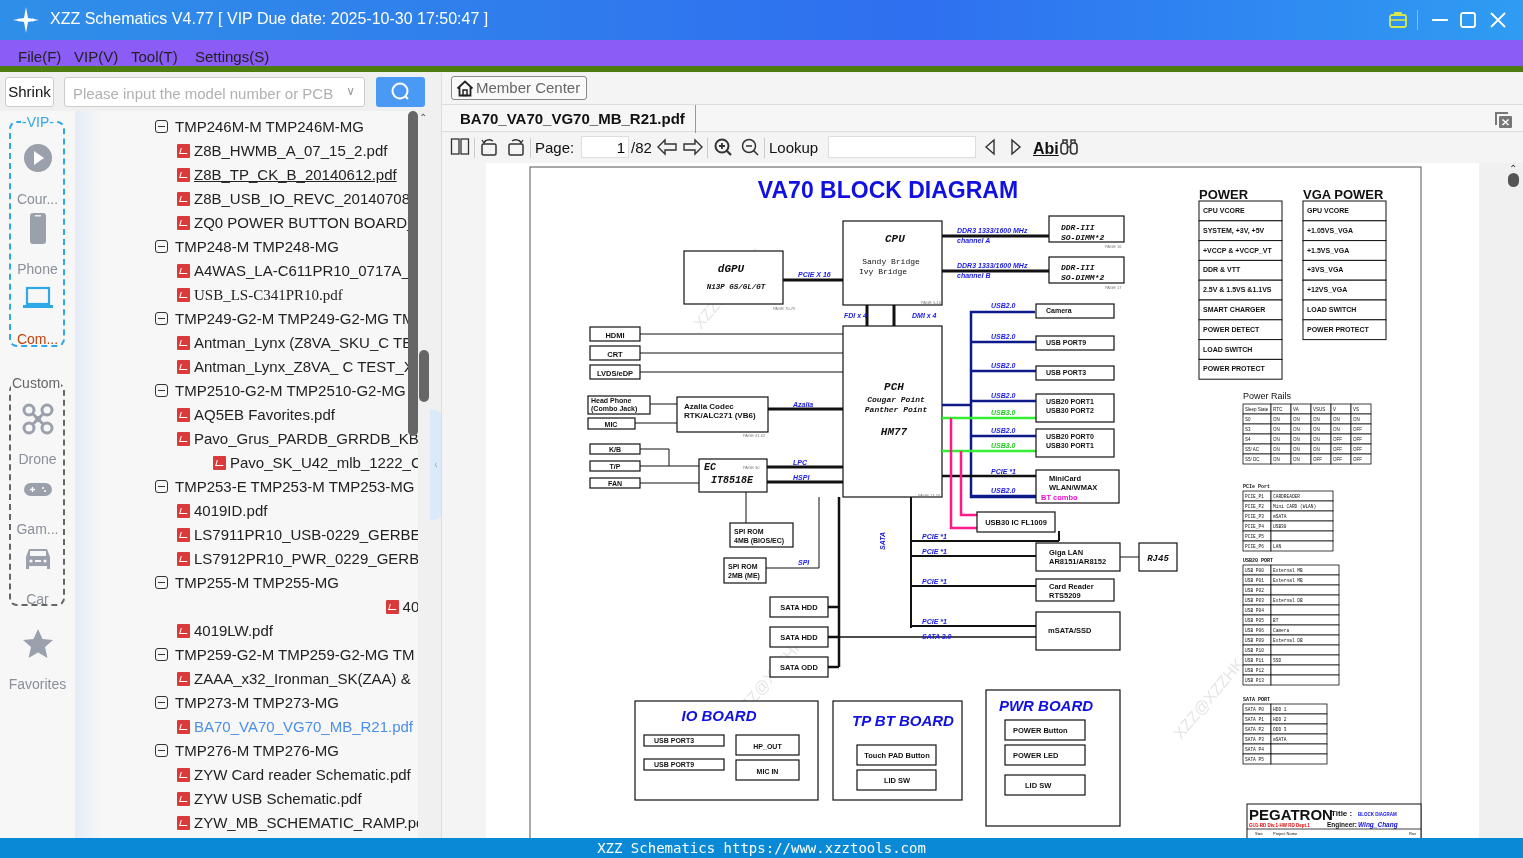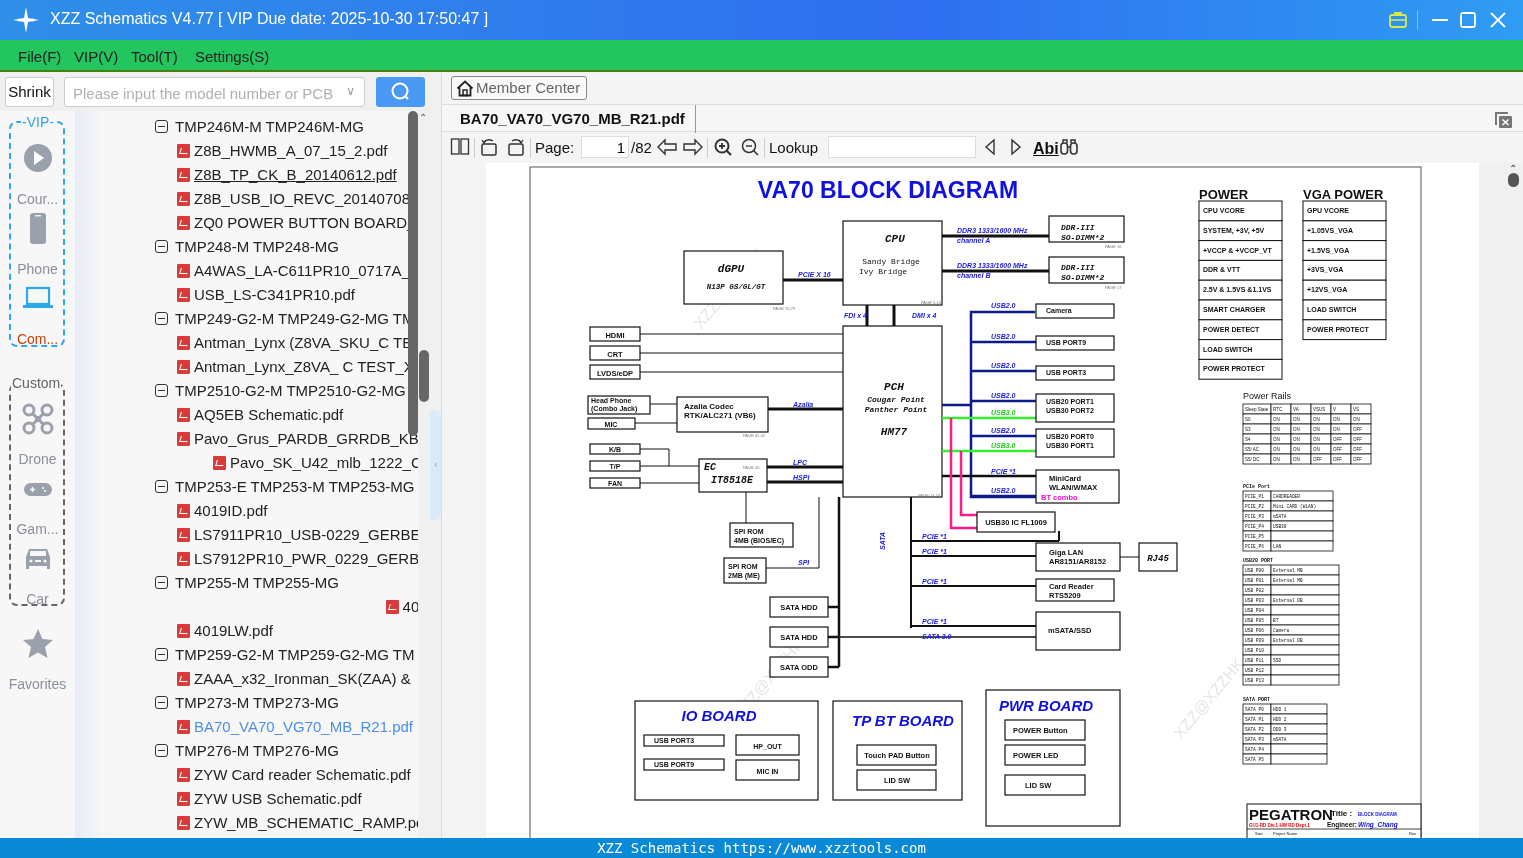--- a/index.html
+++ b/index.html
@@ -1,21 +1,21 @@
 <!DOCTYPE html>
 <html><head>
 <meta charset="utf-8">
 <style>
 *{box-sizing:border-box;margin:0;padding:0}
 html,body{width:1523px;height:858px;overflow:hidden;background:#f0f0f0;font-family:"Liberation Sans","DejaVu Sans",sans-serif}
 #titlebar{position:absolute;left:0;top:0;width:1523px;height:40px;background:linear-gradient(90deg,#2f8fe8 0%,#2f6ff0 60%,#2f9cf2 100%);color:#fff}
 #titlebar .logo{position:absolute;left:12px;top:6px;width:28px;height:28px}
 #titlebar .title{position:absolute;left:50px;top:10px;font-size:16px;color:#fff}
 #titlebar .winbtn{position:absolute;top:8px;width:24px;height:24px;cursor:pointer}
-#menubar{position:absolute;left:0;top:40px;width:1523px;height:32px;background:#22c55e;border-bottom:2px solid #4d7c0f}
+#menubar{position:absolute;left:0;top:40px;width:1523px;height:32px;background:#8b5cf6;border-bottom:6px solid #4d7c0f}
 #menubar span{position:absolute;top:8px;font-size:15px;color:#222;cursor:pointer}
 #searchrow{position:absolute;left:0;top:73px;width:440px;height:38px}
 #shrink{position:absolute;left:5px;top:4px;width:49px;height:30px;border:1px solid #ccc;border-radius:3px;background:#fff;font-size:15px;color:#111;text-align:center;line-height:28px;cursor:pointer}
 #searchbox{position:absolute;left:64px;top:4px;width:301px;height:30px;border:1px solid #ccc;border-radius:3px;background:#fff}
 #searchbox input{border:none;outline:none;position:absolute;left:8px;top:5px;width:265px;height:20px;font-size:15px;color:#333;background:transparent;font-family:"Liberation Sans",sans-serif}
 #searchbox input::placeholder{color:#b0b0b0}
 #searchbox .dd{position:absolute;right:9px;top:6px;color:#999;font-size:12px}
 #searchbtn{position:absolute;left:376px;top:4px;width:49px;height:30px;background:#4a9af5;border-radius:3px;cursor:pointer}
 #leftnav{position:absolute;left:0;top:111px;width:75px;height:727px;background:#f7f7f7}
 .navgroup{position:absolute;left:9px;border:2px dashed;border-radius:8px}
@@ -171,26 +171,26 @@
 </div>
 
 <div id="tree">
     <div class="trow group" style="top: 4px; left: 80px;"><span class="box"></span><span>TMP246M-M TMP246M-MG</span></div>
     <div class="trow file" style="top: 28px; left: 102px;"><span class="pdf"></span><span>Z8B_HWMB_A_07_15_2.pdf</span></div>
     <div class="trow file" style="top: 52px; left: 102px; text-decoration: underline;"><span class="pdf"></span><span>Z8B_TP_CK_B_20140612.pdf</span></div>
     <div class="trow file" style="top: 76px; left: 102px;"><span class="pdf"></span><span>Z8B_USB_IO_REVC_20140708.pdf</span></div>
     <div class="trow file" style="top: 100px; left: 102px;"><span class="pdf"></span><span>ZQ0 POWER BUTTON BOARD_B</span></div>
     <div class="trow group" style="top: 124px; left: 80px;"><span class="box"></span><span>TMP248-M TMP248-MG</span></div>
     <div class="trow file" style="top: 148px; left: 102px;"><span class="pdf"></span><span>A4WAS_LA-C611PR10_0717A_To</span></div>
-    <div class="trow file" style="top: 172px; left: 102px;"><span class="pdf"></span><span>USB_LS-C341PR10.pdf</span></div>
+    <div class="trow file" style="top: 172px; left: 102px; font-family: Liberation Serif, serif;"><span class="pdf"></span><span>USB_LS-C341PR10.pdf</span></div>
     <div class="trow group" style="top: 196px; left: 80px;"><span class="box"></span><span>TMP249-G2-M TMP249-G2-MG TM</span></div>
     <div class="trow file" style="top: 220px; left: 102px;"><span class="pdf"></span><span>Antman_Lynx (Z8VA_SKU_C TES</span></div>
     <div class="trow file" style="top: 244px; left: 102px;"><span class="pdf"></span><span>Antman_Lynx_Z8VA_ C TEST_X1</span></div>
     <div class="trow group" style="top: 268px; left: 80px;"><span class="box"></span><span>TMP2510-G2-M TMP2510-G2-MG</span></div>
-    <div class="trow file" style="top: 292px; left: 102px;"><span class="pdf"></span><span>AQ5EB Schematic.pdf</span></div>
+    <div class="trow file" style="top: 292px; left: 102px;"><span class="pdf"></span><span>AQ5EB Favorites.pdf</span></div>
     <div class="trow file" style="top: 316px; left: 102px;"><span class="pdf"></span><span>Pavo_Grus_PARDB_GRRDB_KBL_</span></div>
     <div class="trow file" style="top: 340px; left: 102px; padding-left: 36px;"><span class="pdf"></span><span>Pavo_SK_U42_mlb_1222_C2.pdf</span></div>
     <div class="trow group" style="top: 364px; left: 80px;"><span class="box"></span><span>TMP253-E TMP253-M TMP253-MG</span></div>
     <div class="trow file" style="top: 388px; left: 102px;"><span class="pdf"></span><span>4019ID.pdf</span></div>
     <div class="trow file" style="top: 412px; left: 102px;"><span class="pdf"></span><span>LS7911PR10_USB-0229_GERBER</span></div>
     <div class="trow file" style="top: 436px; left: 102px;"><span class="pdf"></span><span>LS7912PR10_PWR_0229_GERBER</span></div>
     <div class="trow group" style="top: 460px; left: 80px;"><span class="box"></span><span>TMP255-M TMP255-MG</span></div>
     <div class="trow file" style="top: 484px; left: 102px; text-align: right;"><span class="pdf"></span><span>4019FH.pdf</span></div>
     <div class="trow file" style="top: 508px; left: 102px;"><span class="pdf"></span><span>4019LW.pdf</span></div>
     <div class="trow group" style="top: 532px; left: 80px;"><span class="box"></span><span>TMP259-G2-M TMP259-G2-MG TM</span></div>

